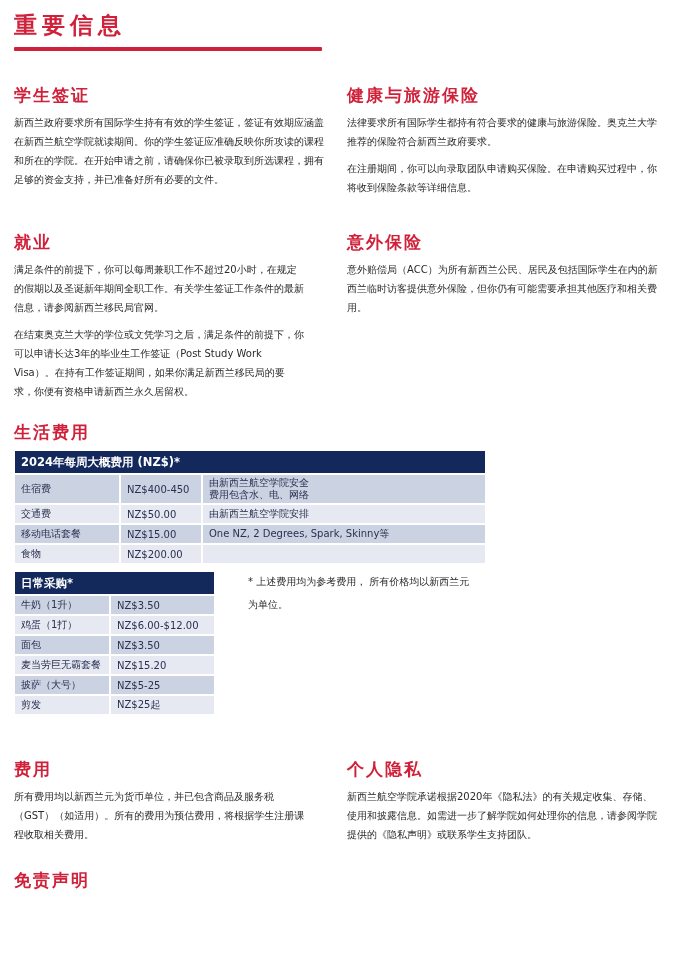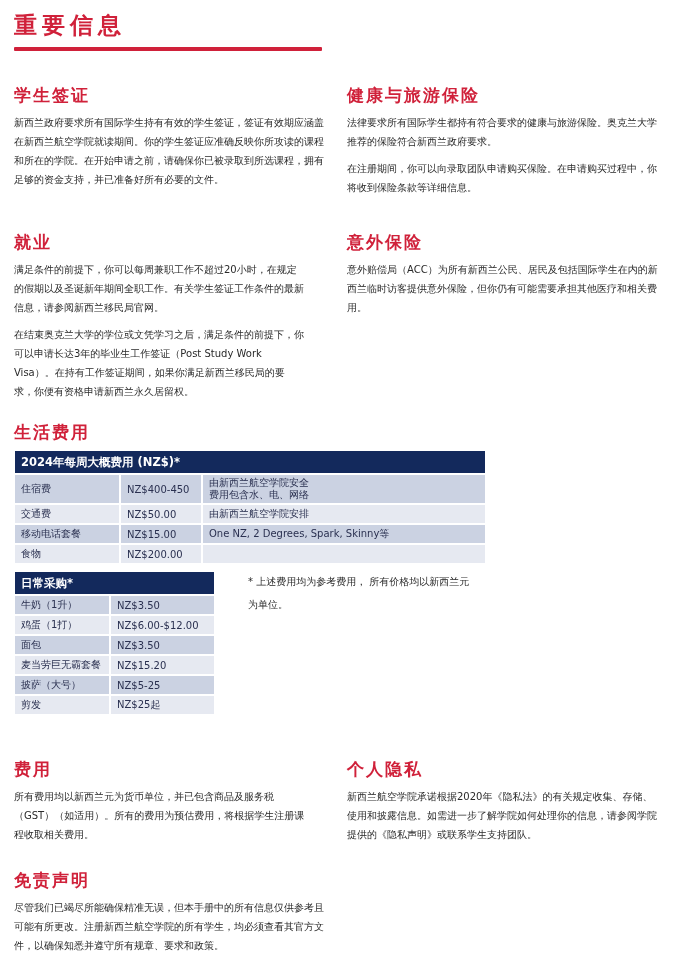--- a/index.html
+++ b/index.html
@@ -125,14 +125,13 @@
   <p>所有费用均以新西兰元为货币单位，并已包含商品及服务税（GST）（如适用）。所有的费用为预估费用，将根据学生注册课程收取相关费用。</p>
 </div>
 
 <div class="sec" style="left:347px; top:758px; width:312px;">
   <h2>个人隐私</h2>
   <p>新西兰航空学院承诺根据2020年《隐私法》的有关规定收集、存储、使用和披露信息。如需进一步了解学院如何处理你的信息，请参阅学院提供的《隐私声明》或联系学生支持团队。</p>
 </div>
 
 <div class="sec" style="left:14px; top:869px; width:312px;">
   <h2>免责声明</h2>
-  <p>尽管我们已竭尽所能确保精准无误，但本手册中的所有信息仅供参考且可能有所更改。注册新西兰航空学院的所有学生，均必须查看其官方文件，以确保知悉并遵守所有规章、要求和政策。</p>
 </div>
 
 </body></html>

